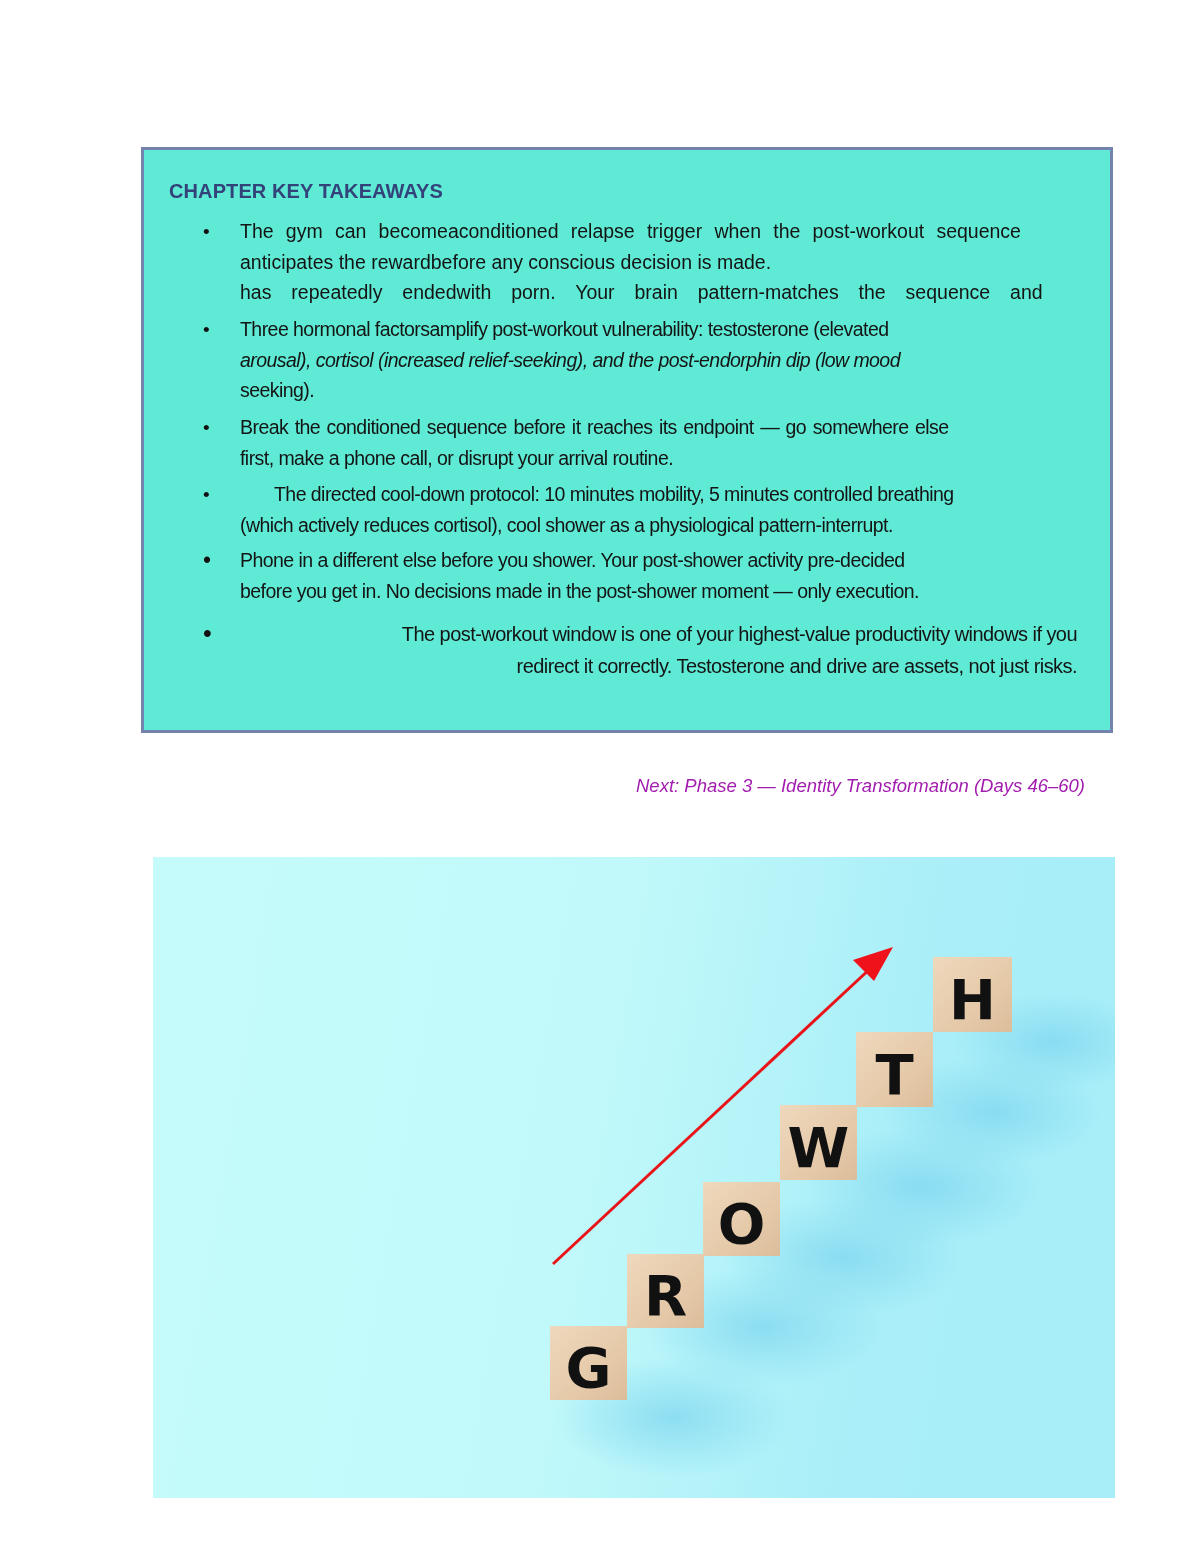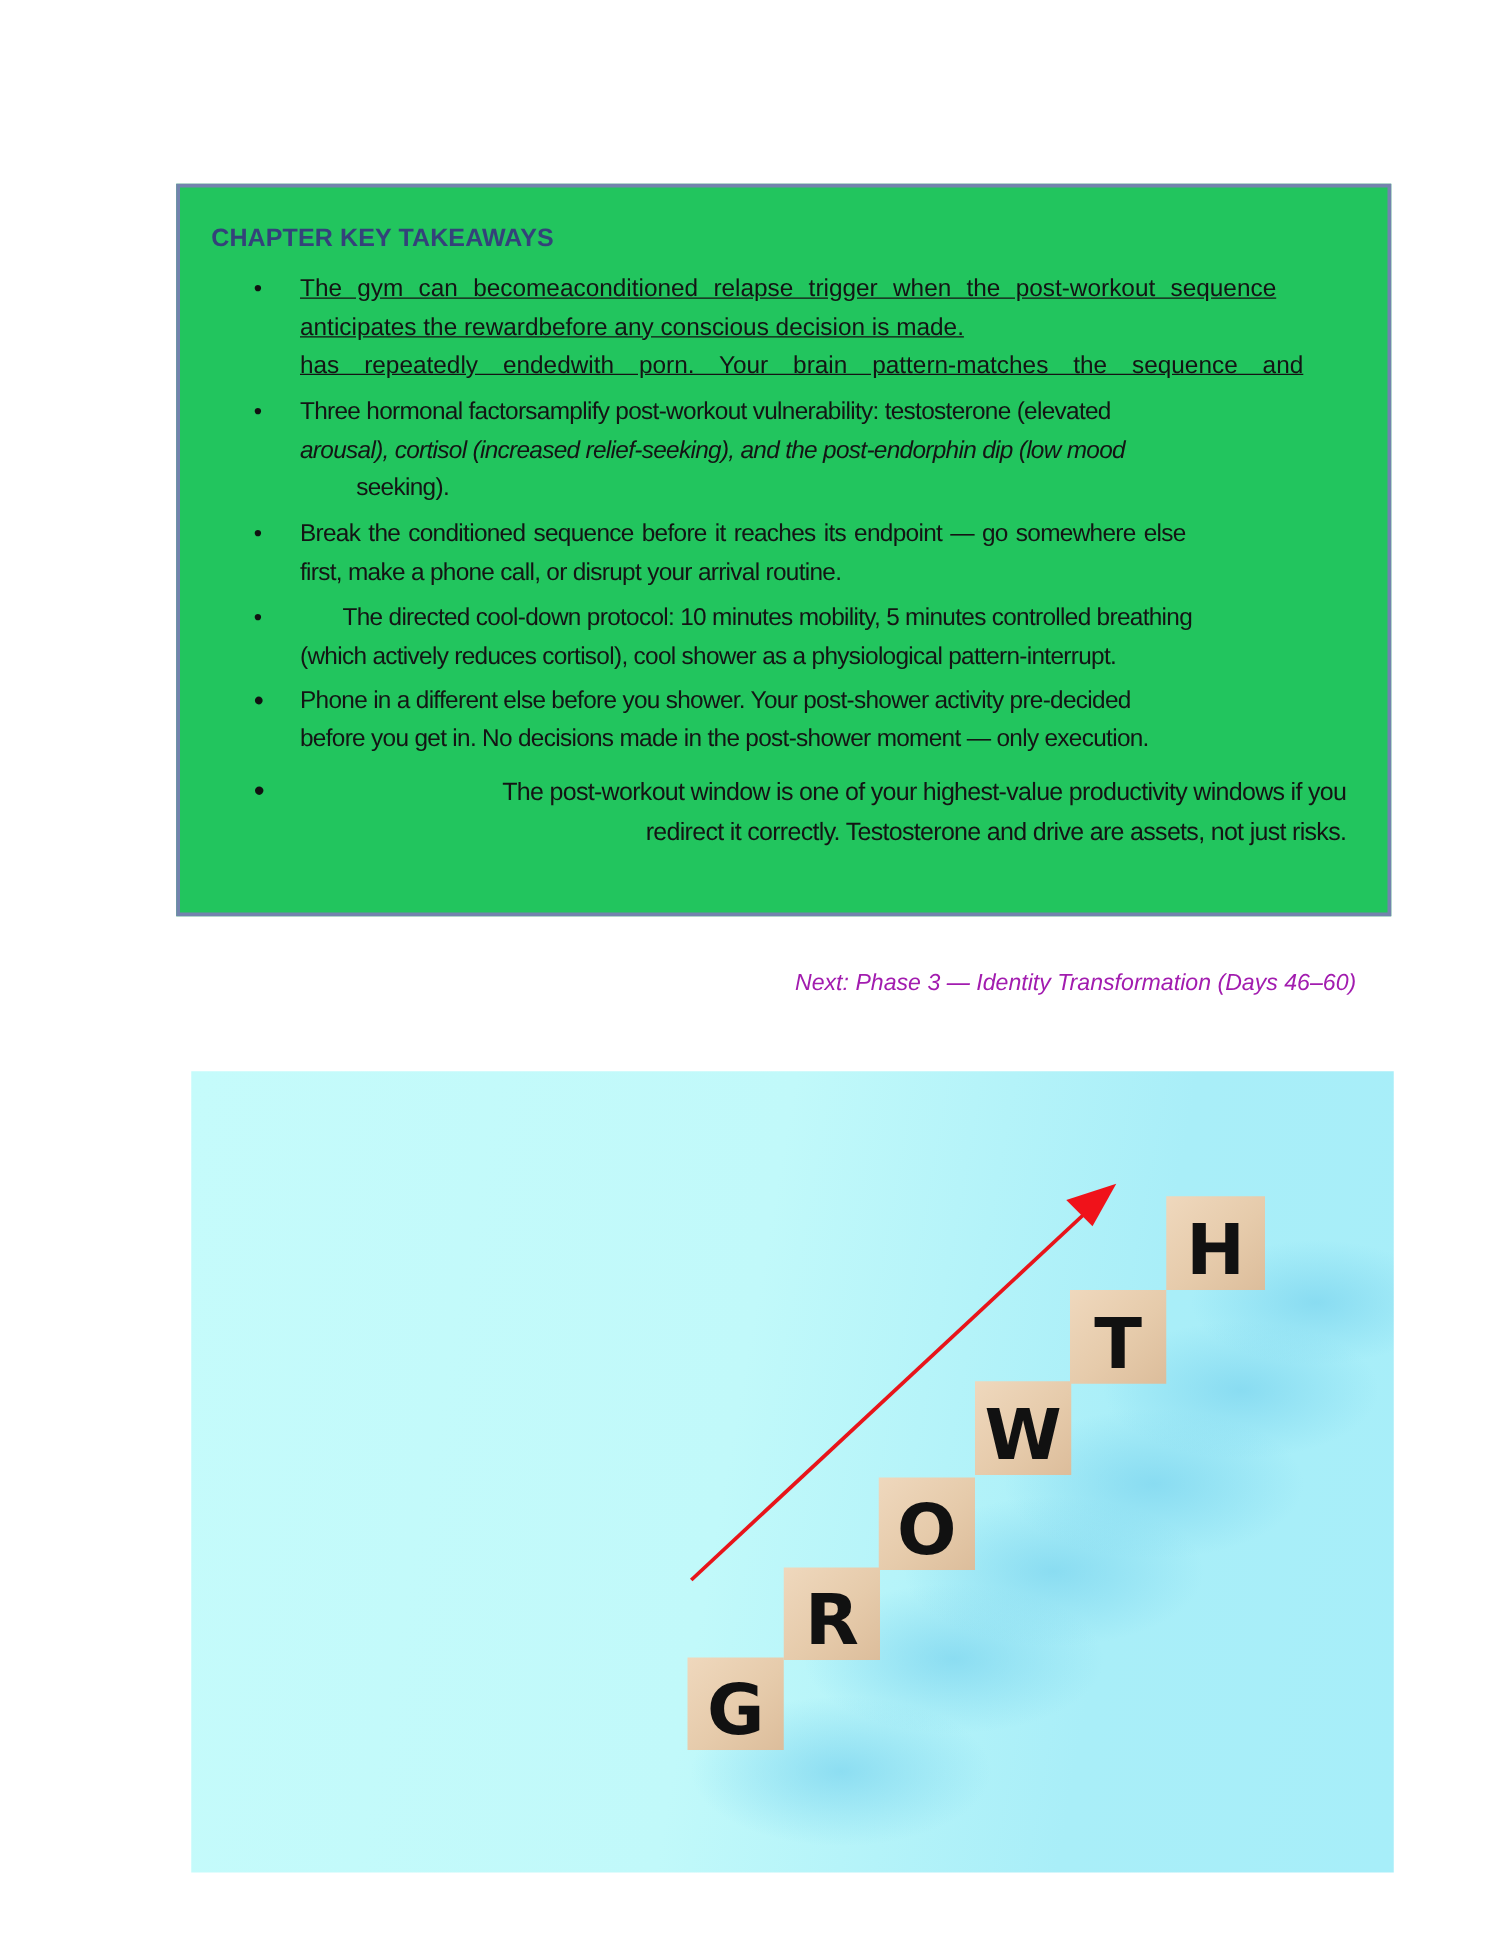--- a/index.html
+++ b/index.html
@@ -1,20 +1,20 @@
 <!DOCTYPE html>
 <html><head>
 <meta charset="utf-8">
 <style>
   html, body { margin: 0; padding: 0; background: #ffffff; }
   body { width: 1200px; height: 1553px; position: relative; overflow: hidden;
          font-family: "Liberation Sans", sans-serif; color: #111; }
   .takeaways-box {
     position: absolute; left: 141px; top: 147px; width: 966px; height: 580px;
-    border: 3px solid #7483ae; box-sizing: content-box; background: #22c55e;
+    border: 3px solid #7483ae; box-sizing: content-box; background: #5eead4;
   }
   .box-title {
     position: absolute; left: 25px; top: 30px;
     font-size: 20px; font-weight: bold; color: #34427a; letter-spacing: 0.1px;
   }
   .bullet-list { position: absolute; left: 0; top: 0; width: 100%; height: 100%; }
   .bullet {
     position: absolute; left: 59px; width: 874px;
   }
   .bullet .dot {
@@ -38,35 +38,35 @@
 </style>
 </head>
 <body>
 
 <div class="takeaways-box">
   <div class="box-title">CHAPTER KEY TAKEAWAYS</div>
 
   <div class="bullet-list">
     <div class="bullet" style="top:66px;">
       <span class="dot">•</span>
-      <div class="txt" style="word-spacing:0;text-decoration:underline;">
+      <div class="txt" style="word-spacing:0;">
         <div style="display:flex;justify-content:space-between;">
             <span style="white-space:pre;word-spacing:6.8px;">The gym can becomeaconditioned relapse trigger when the post-workout sequence</span>
           </div>
         <div style="white-space:pre;">anticipates the rewardbefore any conscious decision is made.</div>
         <div style="white-space:pre;word-spacing:14.5px;">has repeatedly endedwith porn. Your brain pattern-matches the sequence and</div>
       </div>
     </div>
 
     <div class="bullet" style="top:164px;">
       <span class="dot">•</span>
       <div class="txt narrow">
         <div style="white-space:pre;">Three hormonal factorsamplify post-workout vulnerability: testosterone (elevated</div>
         <div style="white-space:pre;font-style:italic;">arousal), cortisol (increased relief-seeking), and the post-endorphin dip (low mood</div>
-        <div style="white-space:pre;margin-left:45px;">seeking).</div>
+        <div style="white-space:pre;">seeking).</div>
       </div>
     </div>
 
     <div class="bullet" style="top:262px;">
       <span class="dot">•</span>
       <div class="txt narrow">
         <div style="white-space:pre;word-spacing:1.6px;">Break the conditioned sequence before it reaches its endpoint — go somewhere else</div>
         <div style="white-space:pre;">first, make a phone call, or disrupt your arrival routine.</div>
       </div>
     </div>

